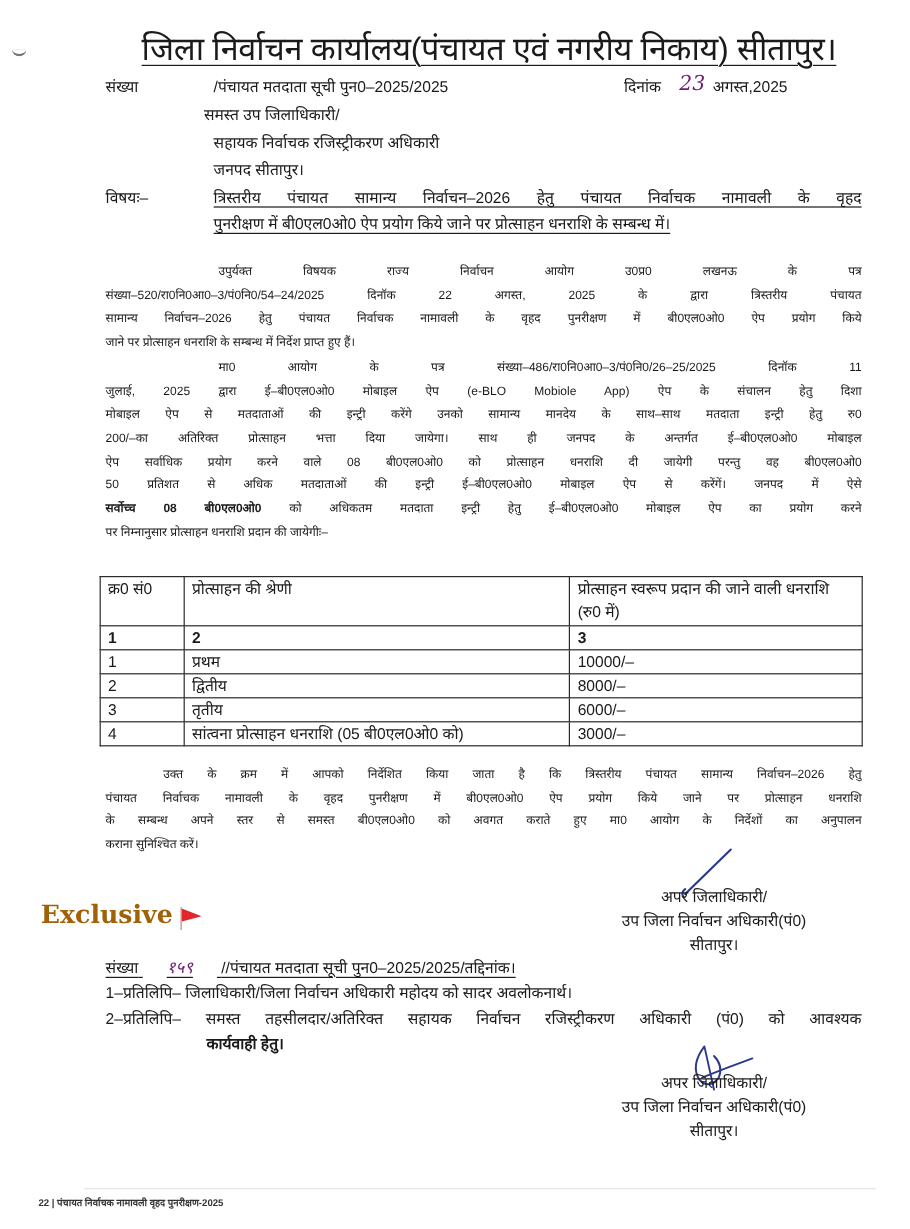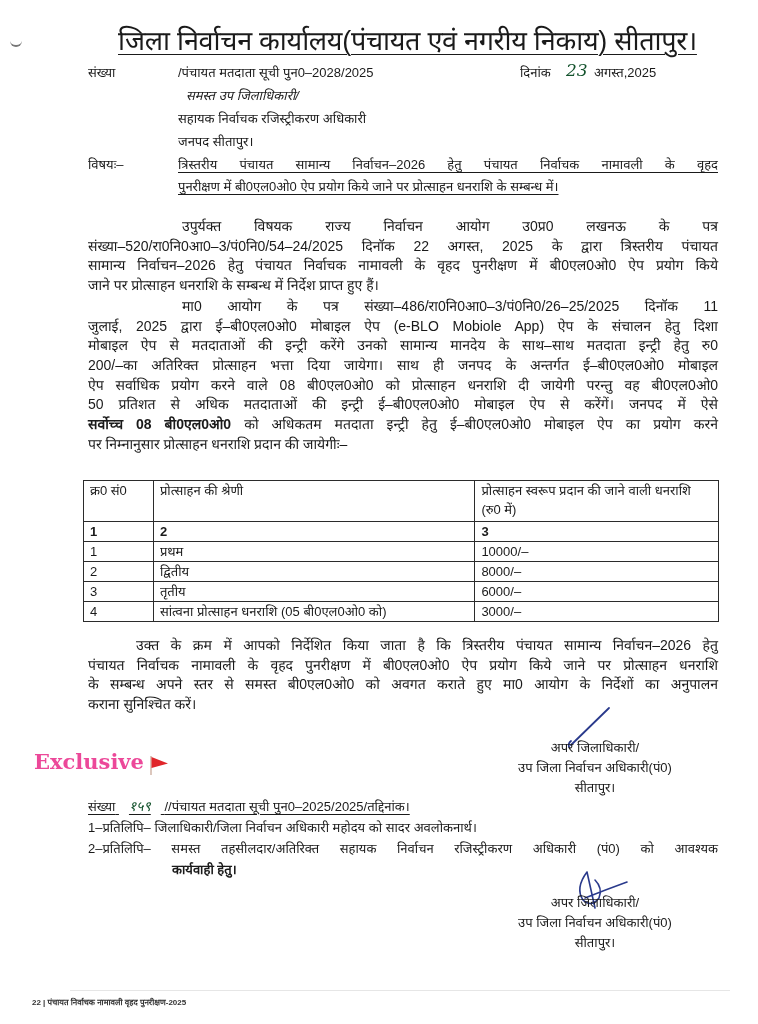--- a/index.html
+++ b/index.html
@@ -2,50 +2,50 @@
 <html><head>
 <meta charset="utf-8">
 <style>
   html, body { margin:0; padding:0; background:#ffffff; }
   body { width:758px; height:1024px; position:relative; overflow:hidden;
          font-family:"Liberation Sans", "DejaVu Sans", sans-serif; color:#1a1a1a; }
   .abs { position:absolute; }
   .txt { font-size:13px; line-height:19px; white-space:nowrap; }
   .title { left:118px; top:24px; font-size:27px; line-height:34px; text-decoration:underline;
            text-underline-offset:4px; text-decoration-thickness:1px; white-space:nowrap; letter-spacing:-0.3px; }
-  .para { font-size:14px; line-height:19.7px; text-align:justify; }
+  .para { font-size:10px; line-height:19.7px; text-align:justify; }
   .para .line { display:block; text-align:justify; text-align-last:justify; height:19.7px; white-space:nowrap; overflow:visible; }
   .para .line.last { text-align-last:left; }
-  .handwritten { color:#14532d; font-family:"DejaVu Serif", serif; font-style:italic; font-size:17px; }
+  .handwritten { color:#701a75; font-family:"DejaVu Serif", serif; font-style:italic; font-size:17px; }
   .underline { text-decoration:underline; text-underline-offset:3px; }
   table.grid { position:absolute; left:83px; top:480px; width:636px; border-collapse:collapse; font-size:13px; }
   table.grid td { border:1.3px solid #2b2b2b; padding:0 6px; line-height:19px; vertical-align:top; }
   .c { }
   .r { text-align:left; }
   .b { font-weight:bold; }
-  .exclusive { left:34px; top:749px; font-family:"DejaVu Serif", serif; font-weight:bold; font-size:21px; color:#ec4899; }
+  .exclusive { left:34px; top:749px; font-family:"DejaVu Serif", serif; font-weight:bold; font-size:21px; color:#a16207; }
   .flag { left:148px; top:754px; width:22px; height:22px; }
   .sig-block { text-align:center; font-size:13px; line-height:20px; }
   .footer { left:32px; top:996px; font-size:8px; font-weight:bold; color:#333; }
   .faint-line { left:70px; top:990px; width:660px; height:1px; background:#e6e6e6; }
 </style>
 </head>
 <body>
 
 <div class="abs" style="left:10px;top:41px;width:12px;height:4px;border-bottom:2px solid #777;border-radius:0 0 8px 8px;"></div>
 
 <div class="abs title">जिला निर्वाचन कार्यालय(पंचायत एवं नगरीय निकाय) सीतापुर।</div>
 
 <div class="abs txt" style="left:88px;top:63px;">संख्या</div>
-<div class="abs txt" style="left:178px;top:63px;">/पंचायत मतदाता सूची पुन0–2028/2025</div>
+<div class="abs txt" style="left:178px;top:63px;">/पंचायत मतदाता सूची पुन0–2025/2025</div>
 <div class="abs txt" style="left:520px;top:63px;">दिनांक</div>
 <div class="abs handwritten" style="left:566px;top:60px;">23</div>
 <div class="abs txt" style="left:594px;top:63px;">अगस्त,2025</div>
 
-<div class="abs txt" style="left:186px;top:86px;font-style:italic;">समस्त उप जिलाधिकारी/</div>
+<div class="abs txt" style="left:170px;top:86px;">समस्त उप जिलाधिकारी/</div>
 <div class="abs txt" style="left:178px;top:109px;">सहायक निर्वाचक रजिस्ट्रीकरण अधिकारी</div>
 <div class="abs txt" style="left:178px;top:132px;">जनपद सीतापुर।</div>
 
 <div class="abs txt" style="left:88px;top:155px;">विषयः–</div>
 <div class="abs txt underline b" style="left:178px;top:155px;width:540px;font-weight:normal;">
   <span style="display:block;text-align:justify;text-align-last:justify;">त्रिस्तरीय पंचायत सामान्य निर्वाचन–2026 हेतु पंचायत निर्वाचक नामावली के वृहद</span>
 </div>
 <div class="abs txt underline" style="left:178px;top:177px;">पुनरीक्षण में बी0एल0ओ0 ऐप प्रयोग किये जाने पर प्रोत्साहन धनराशि के सम्बन्ध में।</div>
 
 <div class="abs para" style="left:88px;top:217px;width:630px;">
@@ -127,21 +127,21 @@
 </div>
 
 <div class="abs exclusive">Exclusive</div>
 <svg class="abs flag" viewBox="0 0 22 22">
   <line x1="3" y1="2" x2="3" y2="21" stroke="#c9a99a" stroke-width="1.3"></line>
   <path d="M3.5 3 L20 9.5 L3.5 14 Z" fill="#e0262a"></path>
 </svg>
 
 <div class="abs txt underline" style="left:88px;top:797px;">
   <span>संख्या</span>
-  <span class="handwritten" style="font-size:14px;margin:0 10px;">१५९</span>
+  <span class="handwritten" style="font-size:14px;margin:0 20px;">१५९</span>
   <span>//पंचायत मतदाता सूची पुन0–2025/2025/तद्दिनांक।</span>
 </div>
 <div class="abs txt" style="left:88px;top:818px;">1–प्रतिलिपि– जिलाधिकारी/जिला निर्वाचन अधिकारी महोदय को सादर अवलोकनार्थ।</div>
 <div class="abs txt" style="left:88px;top:839px;width:630px;">
   <span style="display:block;text-align:justify;text-align-last:justify;">2–प्रतिलिपि– समस्त तहसीलदार/अतिरिक्त सहायक निर्वाचन रजिस्ट्रीकरण अधिकारी (पं0) को आवश्यक</span>
 </div>
 <div class="abs txt" style="left:172px;top:860px;font-weight:bold;">कार्यवाही हेतु।</div>
 
 <svg class="abs" style="left:565px;top:868px;" width="70" height="50" viewBox="0 0 70 50">
   <path d="M22 4 L30 40 M22 4 Q10 20 18 32 Q26 40 34 30 Q38 20 30 12 M20 30 Q40 22 62 14" stroke="#2a3a8c" stroke-width="1.6" fill="none" stroke-linecap="round"></path>

